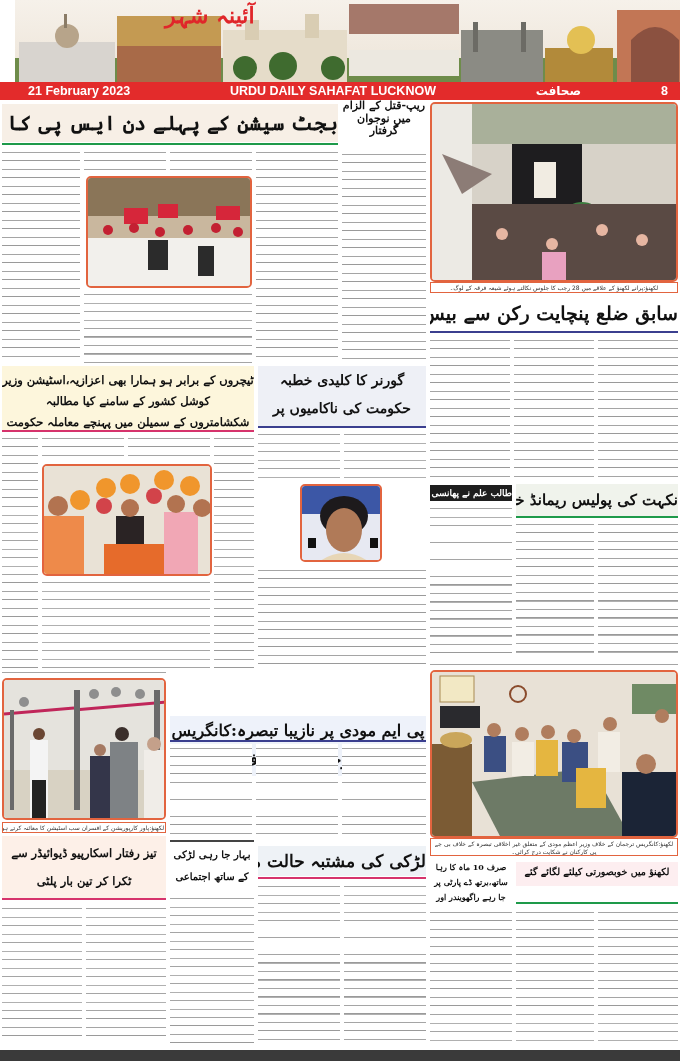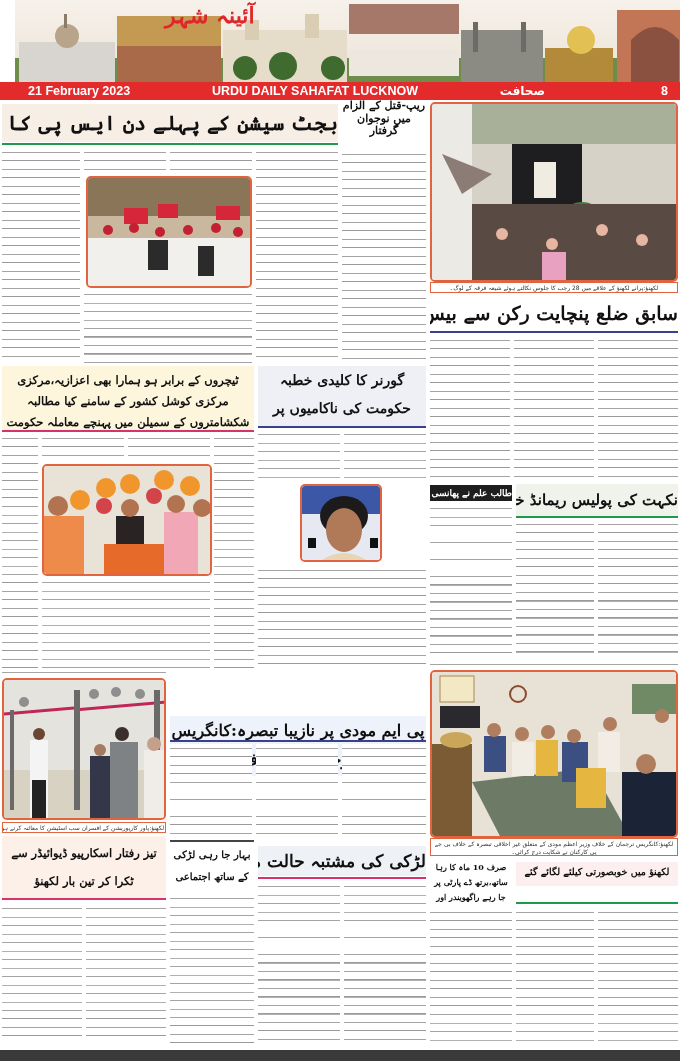--- a/index.html
+++ b/index.html
@@ -45,21 +45,21 @@
       <circle cx="566" cy="40" r="14" fill="#e3c054"></circle>
     <rect x="602" y="10" width="76" height="72" fill="#c27655"></rect>
       <path d="M616 82 V40 Q640 14 664 40 V82 Z" fill="#8b5140"></path>
   </svg>
   <div id="mast-title" style="left:150px">آئینہ شہر</div>
 </div>
 
 <div id="band" class="abs">
   <span>21 February 2023</span>
   <span>URDU DAILY SAHAFAT LUCKNOW</span>
-  <span style="display:flex;gap:116px;">
+  <span style="display:flex;gap:80px;">
     <span class="urdu">صحافت</span>
     <span>8</span>
   </span>
 </div>
 
 <div class="headline" style="left:2px;top:104px;width:336px;height:38px;font-size:20px;line-height:38px;background:#f7efe6">بجٹ سیشن کے پہلے دن ایس پی کا سڑک سے ایوان تک ہنگامہ</div>
 <div class="rule" style="left:2px;top:143px;width:336px;height:2px;background:#1e9a4a"></div>
 
 <div class="headline" style="left:342px;top:100px;width:84px;height:44px;font-size:11px;white-space:normal">ریپ-قتل کے الزام میں نوجوان گرفتار</div>
 
@@ -133,21 +133,21 @@
     <div class="lines"></div>
   </div>
 <div class="col" style="left:514px;top:336px;width:80px;height:145px">
     <div class="lines"></div>
   </div>
 <div class="col" style="left:598px;top:336px;width:80px;height:145px">
     <div class="lines"></div>
   </div>
 
 <div class="headline" style="left:2px;top:366px;width:252px;height:64px;background:#fdf6dc;font-size:11.5px;line-height:21px;padding-top:4px;white-space:normal">
-  <div>ٹیچروں کے برابر ہو ہمارا بھی اعزازیہ،مرکزی مرکزی کوشل کشور کے سامنے کیا مطالبہ</div>
+  <div>ٹیچروں کے برابر ہو ہمارا بھی اعزازیہ،اسٹیشن وزیر کوشل کشور کے سامنے کیا مطالبہ</div>
   <div>شکشامتروں کے سمیلن میں پہنچے معاملہ حکومت تک پہنچانے کی کرائی یقین دہانی</div>
 </div>
 <div class="rule" style="left:2px;top:430px;width:252px;height:2px;background:#d6336c"></div>
 
 <div class="headline" style="left:258px;top:366px;width:168px;height:60px;background:#eef0f6;font-size:14px;line-height:28px;white-space:normal">گورنر کا کلیدی خطبہ حکومت کی ناکامیوں پر پردہ ڈالنے کی ناکام کوشش:مایاوتی</div>
 <div class="rule" style="left:258px;top:426px;width:168px;height:2px;background:#3b3f8f"></div>
 
 <div class="col" style="left:2px;top:434px;width:36px;height:234px">
     <div class="lines"></div>
   </div>
@@ -311,21 +311,21 @@
         <circle cx="230" cy="44" r="7"></circle>
       </g>
   </svg>
 </div>
 <div class="col" style="left:430px;top:660px;width:248px;height:8px">
     <div class="lines"></div>
   </div>
 <div class="caption" style="left:430px;top:838px;width:248px;height:18px;white-space:normal;line-height:8px">لکھنؤ:کانگریس ترجمان کے خلاف وزیر اعظم مودی کے متعلق غیر اخلاقی تبصرہ کے خلاف بی جے پی کارکنان نے شکایت درج کرائی۔</div>
 
 <div class="headline" style="left:2px;top:836px;width:164px;height:62px;background:#fdf0e8;font-size:11.5px;line-height:28px;white-space:normal;padding-top:3px">
-  <div>تیز رفتار اسکارپیو ڈیوائیڈر سے ٹکرا کر تین بار لکھنؤ</div>
+  <div>تیز رفتار اسکارپیو ڈیوائیڈر سے ٹکرا کر تین بار پلٹی</div>
   <div>کار میں سوار دو افراد جاں بحق، پانچ زخمی</div>
 </div>
 <div class="rule" style="left:2px;top:898px;width:164px;height:2px;background:#d6336c"></div>
 
 <div class="headline" style="left:170px;top:844px;width:84px;height:46px;font-size:10px;line-height:22px;white-space:normal">بہار جا رہی لڑکی کے ساتھ اجتماعی عصمت دری،دو گرفتار</div>
 <div class="rule" style="left:170px;top:840px;width:84px;height:2px;background:#444"></div>
 
 <div class="headline" style="left:258px;top:846px;width:168px;height:30px;background:#eef2f6;font-size:17px;line-height:30px">لڑکی کی مشتبہ حالت میں موت</div>
 <div class="rule" style="left:258px;top:877px;width:168px;height:2px;background:#d6336c"></div>
 

